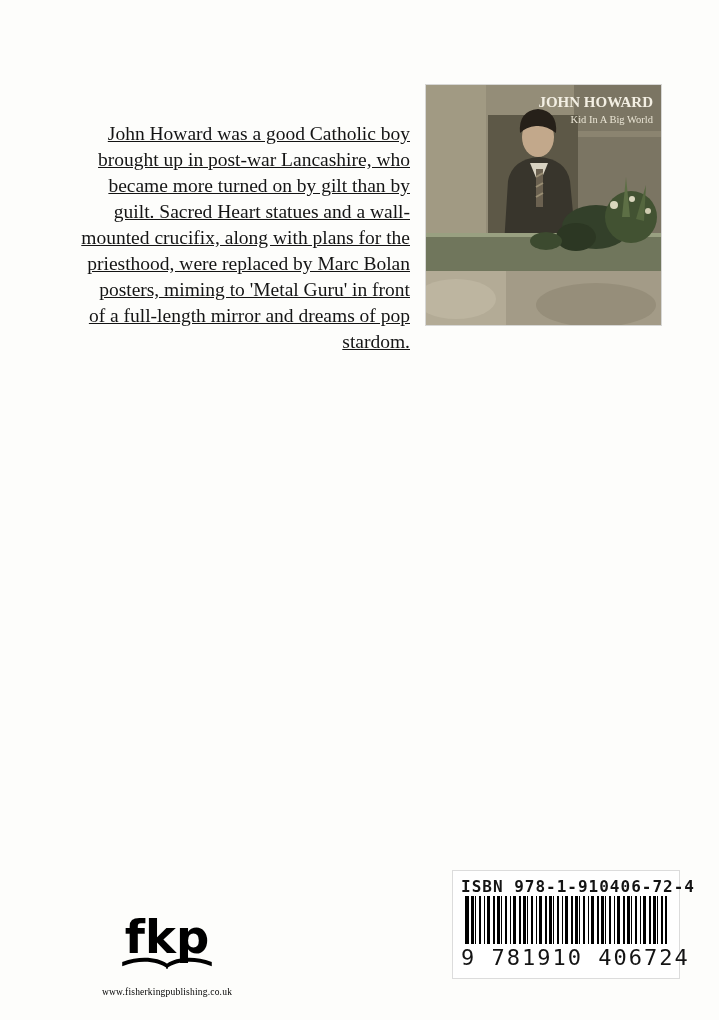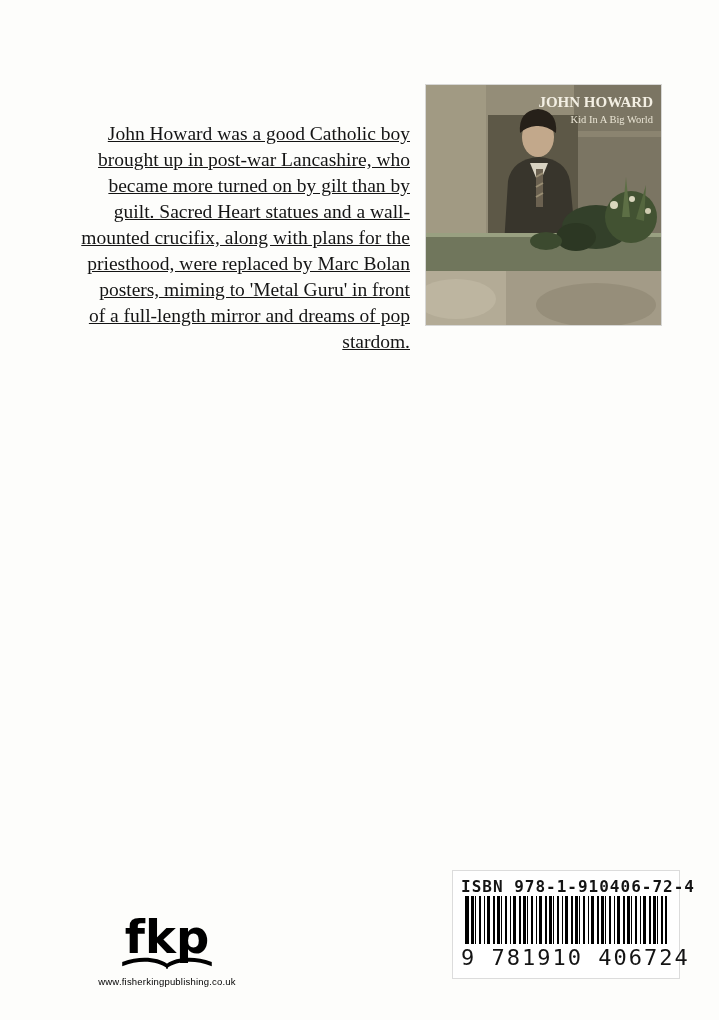--- a/index.html
+++ b/index.html
@@ -32,24 +32,24 @@
 
   
   .publisher{
     position:absolute;
     left:92px; top:912px;
     width:150px;
     text-align:center;
   }
   .publisher svg{display:block;margin:0 auto;}
   .publisher-url{
-    font-family:Liberation Sans, sans-serif;
+    font-family:Liberation Serif, serif;
     font-size:9.5px;
     color:#000;
-    margin-top:2px;
+    margin-top:13px;
     letter-spacing:0.2px;
   }
 
   
   .barcode{
     position:absolute;
     left:452px; top:870px;
     width:228px;
     background:#ffffff;
     border:1px solid #dcdcdc;

